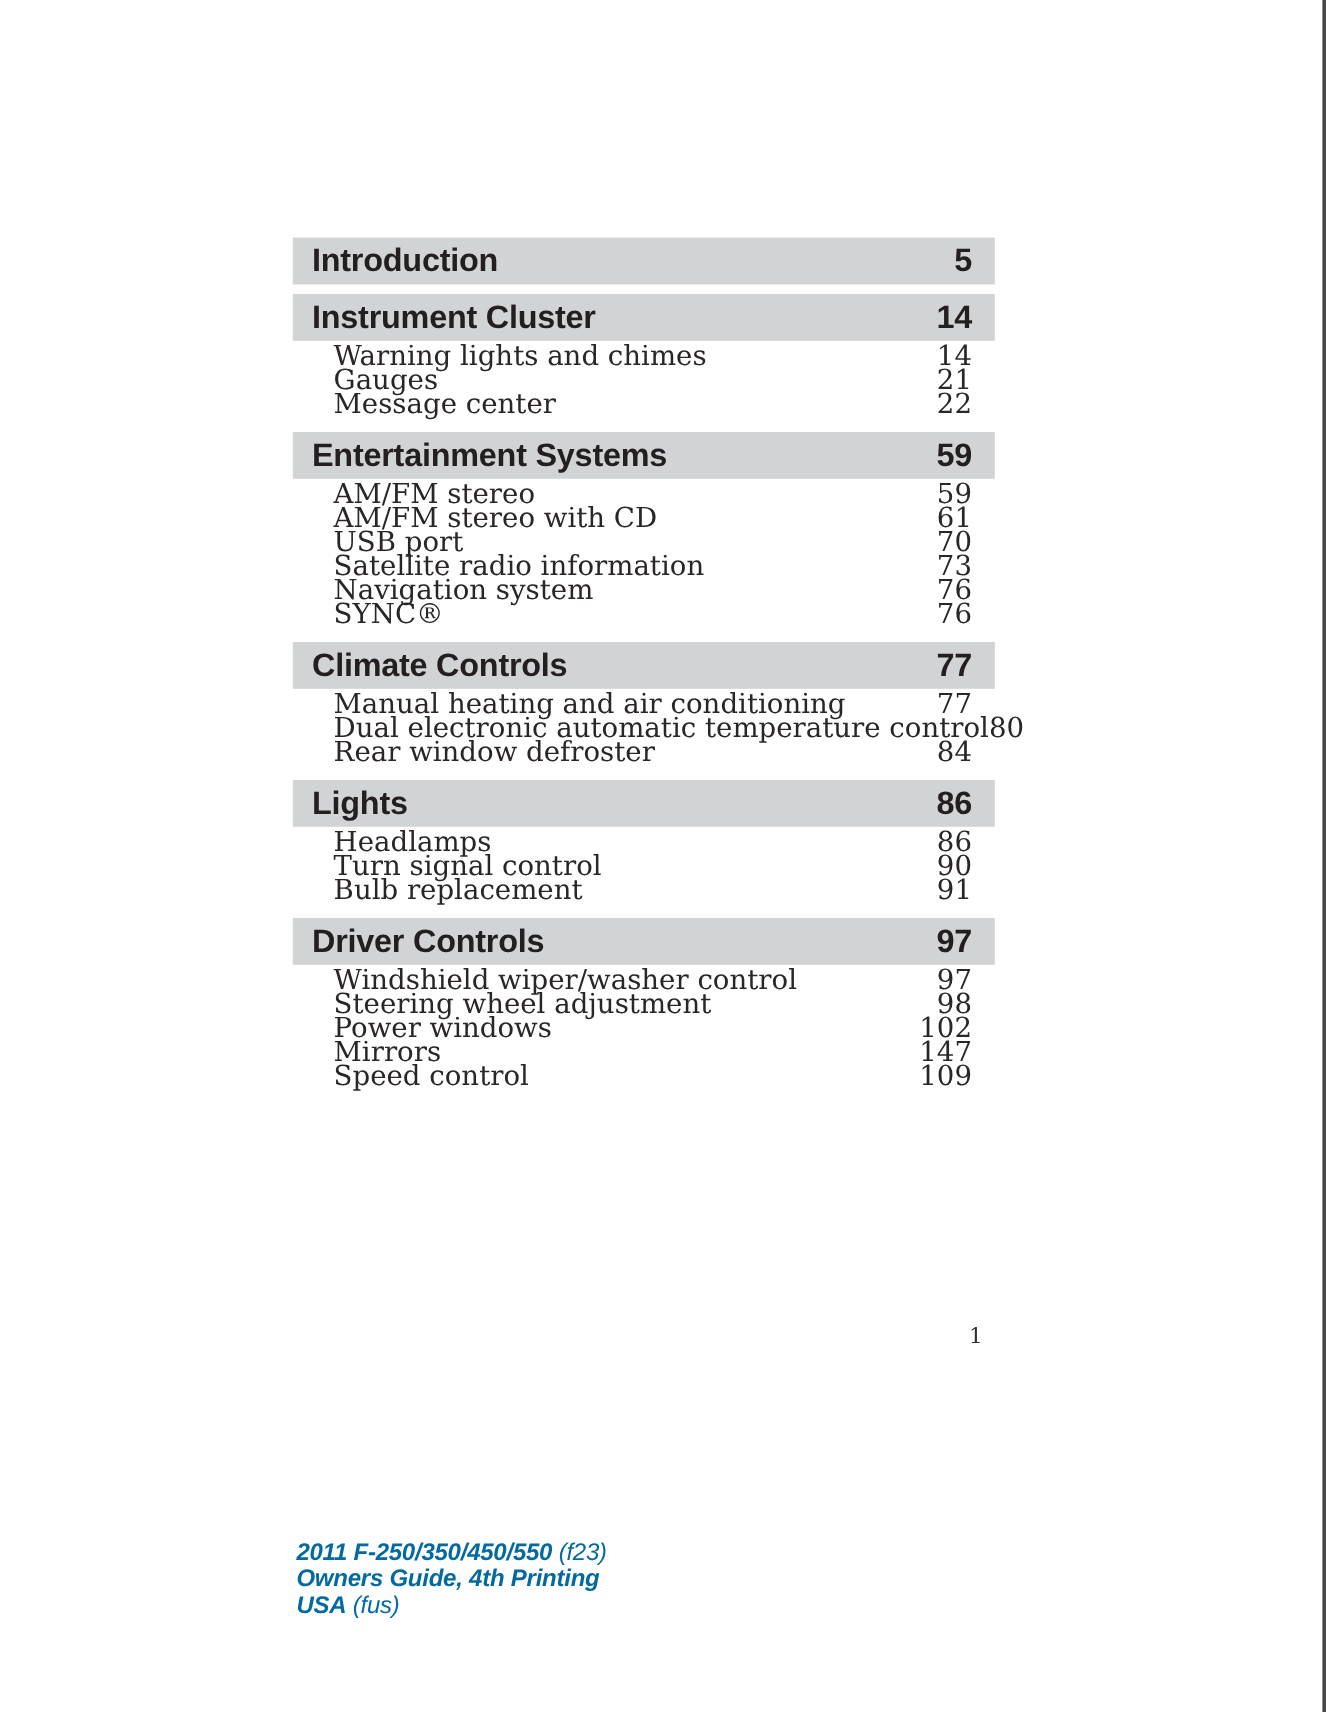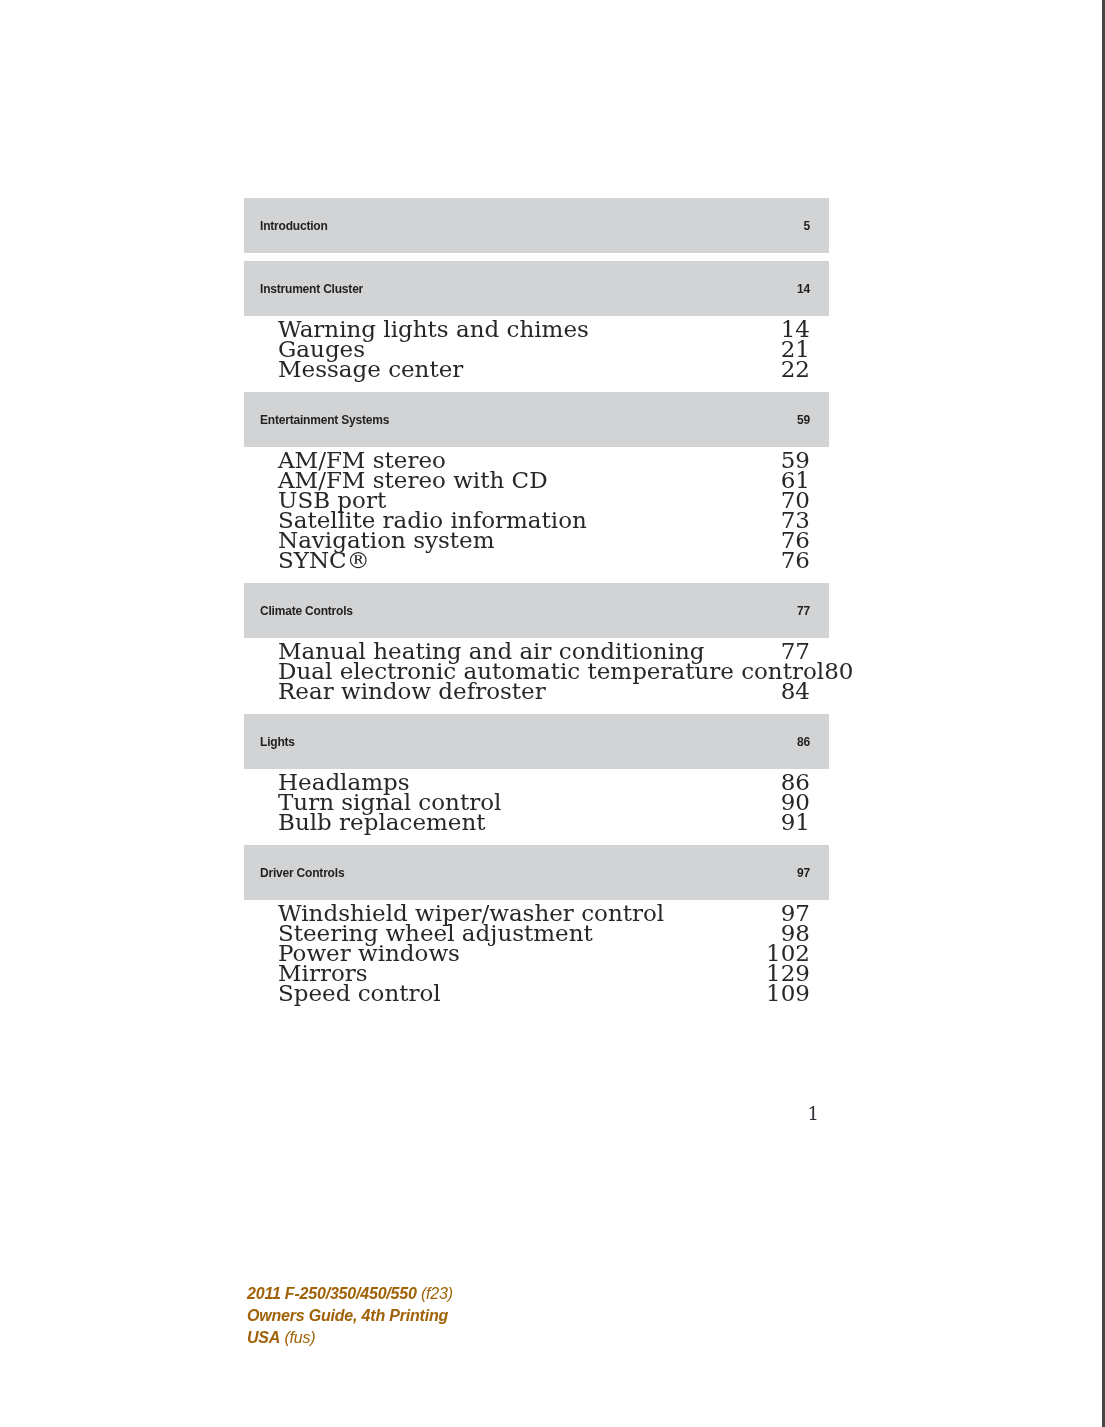--- a/index.html
+++ b/index.html
@@ -30,28 +30,28 @@
   .toc-header h1 {
     position: absolute;
     right: 19px; bottom: 5px;
     margin: 0;
     font-size: 25px;
     font-weight: bold;
     letter-spacing: -0.4px;
     color: #231f20;
   }
   .bar {
-    height: 55px;
+    height: 39px;
     margin-top: 8px;
     background: #d1d3d4;
     display: flex;
     align-items: center;
     justify-content: space-between;
     padding: 0 19px 0 16px;
-    font-size: 12px;
+    font-size: 27px;
     font-weight: bold;
     letter-spacing: -0.2px;
     color: #231f20;
   }
   ul.items {
     list-style: none;
     margin: 0;
     padding: 3px 19px 5px 34px;
   }
   .row {
@@ -72,24 +72,24 @@
     box-sizing: border-box;
     padding-right: 10px;
     text-align: right;
     font-family: "DejaVu Serif", serif;
     font-size: 18px;
     color: #2a2e35;
   }
   .footer {
     position: absolute;
     left: 247px; top: 1283px;
-    color: #a16207;
+    color: #0369a1;
     font-family: "Liberation Sans", sans-serif;
     font-style: italic;
-    font-size: 16px;
+    font-size: 20px;
     line-height: 22px;
     letter-spacing: -0.2px;
     white-space: nowrap;
   }
   .footer .fb { font-weight: bold; }
   .footer .fl { font-weight: normal; }
 </style>
 </head>
 <body>
 
@@ -204,21 +204,21 @@
       <li class="row">
         <span class="item-label">Steering wheel adjustment</span>
         <span class="item-page">98</span>
       </li>
       <li class="row">
         <span class="item-label">Power windows</span>
         <span class="item-page">102</span>
       </li>
       <li class="row">
         <span class="item-label">Mirrors</span>
-        <span class="item-page">129</span>
+        <span class="item-page">147</span>
       </li>
       <li class="row">
         <span class="item-label">Speed control</span>
         <span class="item-page">109</span>
       </li>
     </ul>
 
   </div>
 
   <div class="folio">1</div>

